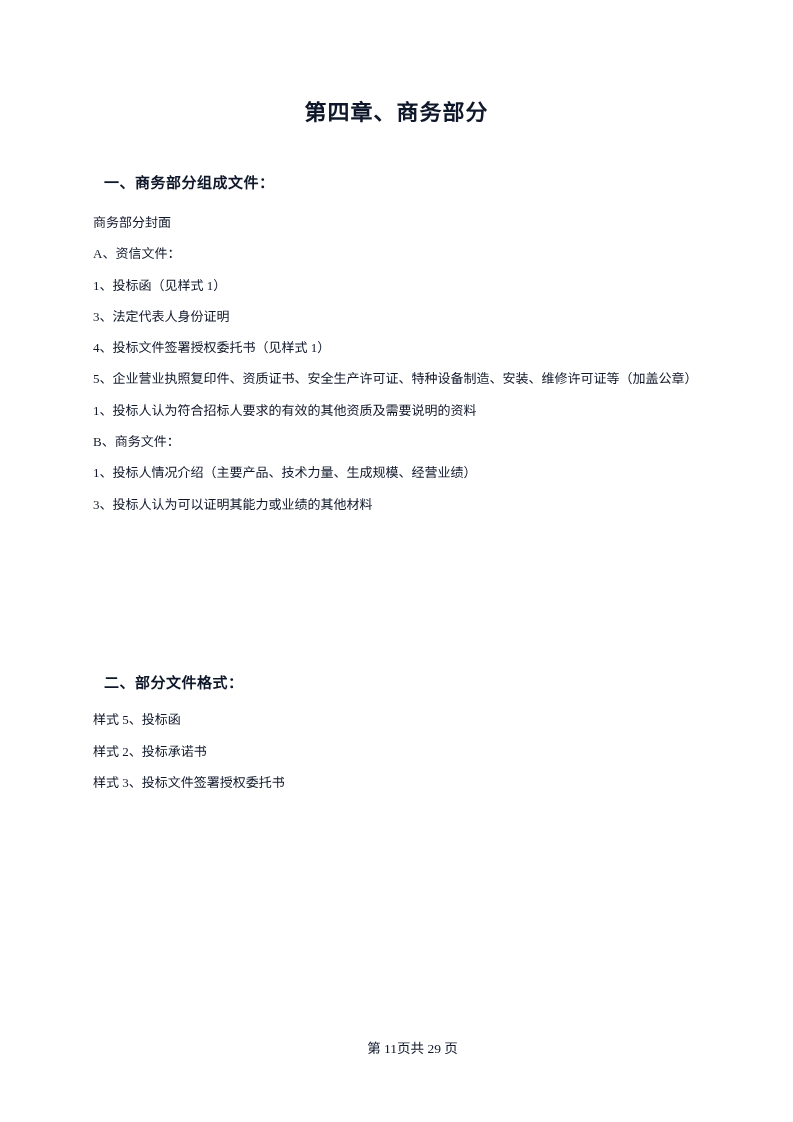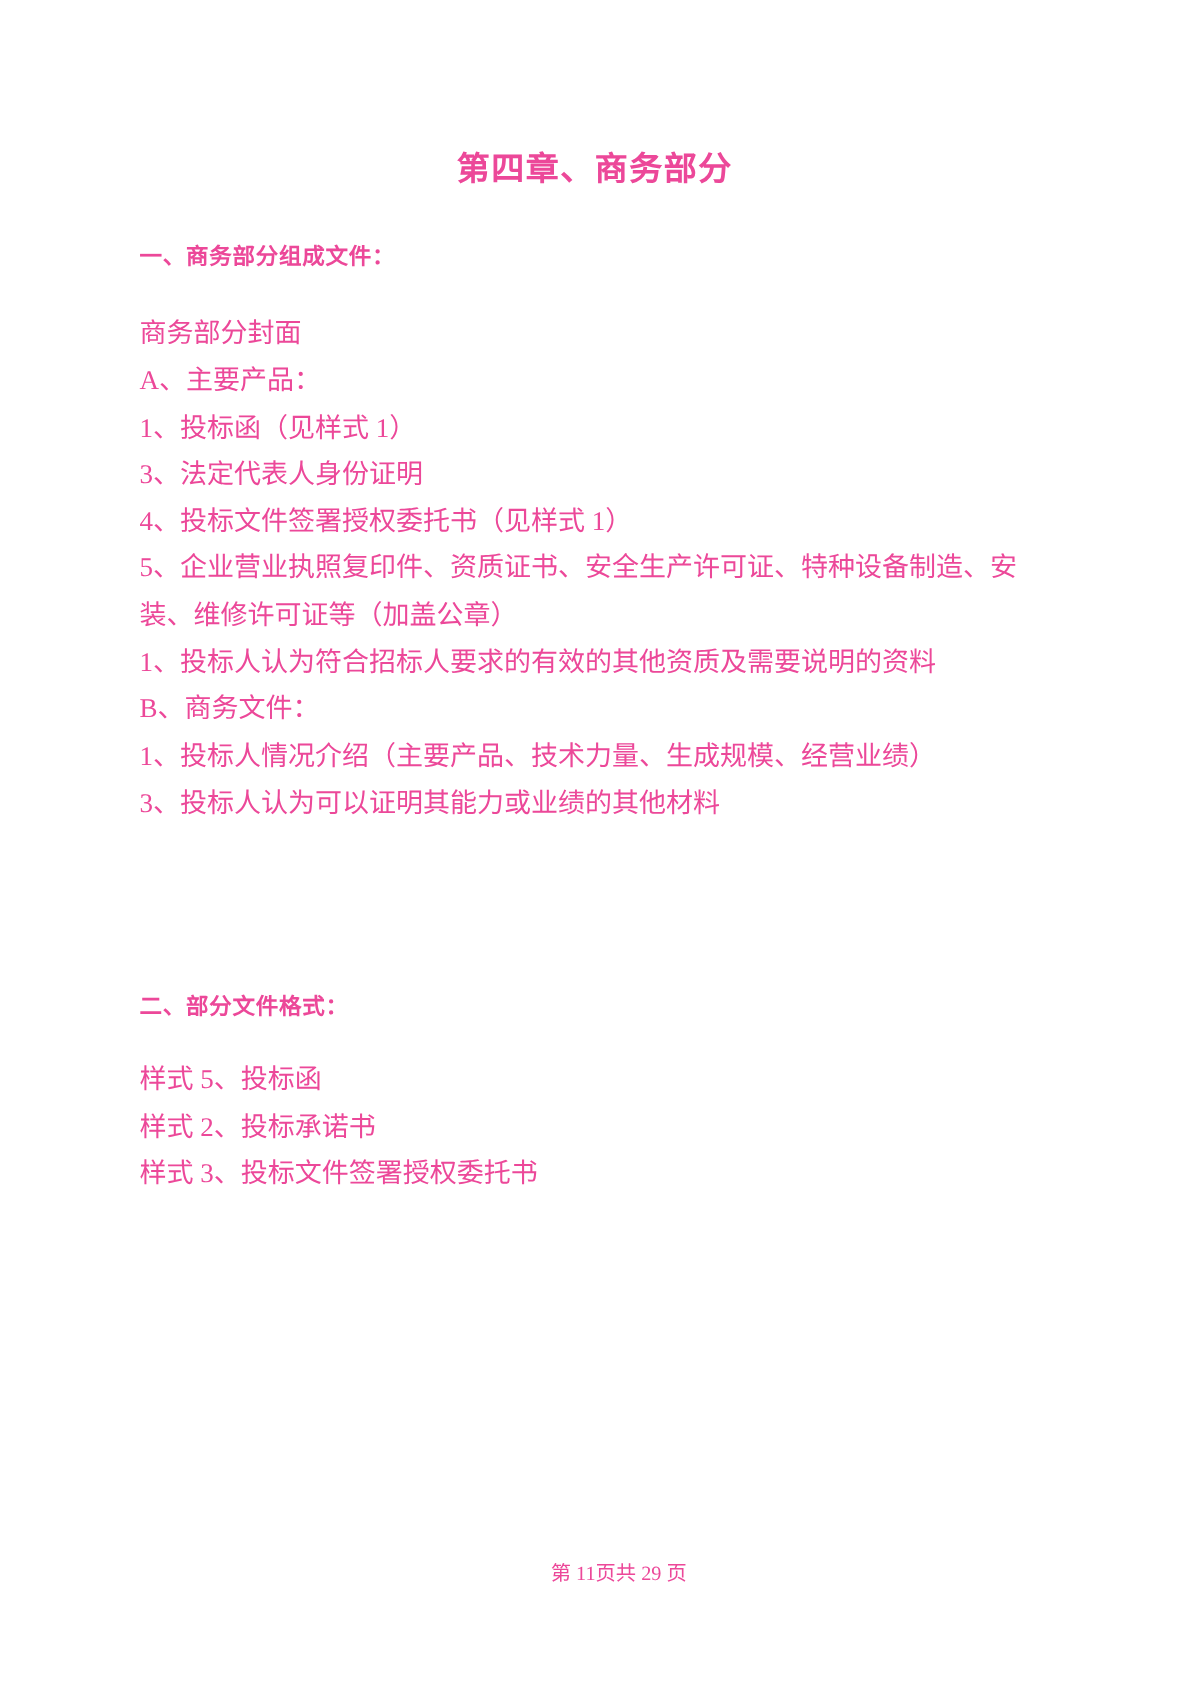--- a/index.html
+++ b/index.html
@@ -5,21 +5,21 @@
   html, body {
     margin: 0;
     padding: 0;
     background: #ffffff;
   }
   .page {
     position: relative;
     width: 793px;
     height: 1122px;
     background: #ffffff;
-    color: #ec4899;
+    color: #0f172a;
     font-family: "Liberation Serif", "DejaVu Serif", serif;
     overflow: hidden;
   }
   .doc-title {
     position: absolute;
     top: 97px;
     left: 0;
     width: 793px;
     text-align: center;
     font-size: 22px;
@@ -30,27 +30,27 @@
   }
   .content {
     position: absolute;
     left: 93px;
     width: 612px;
   }
   .section-heading {
     font-size: 15px;
     font-weight: 700;
     line-height: 31px;
-    margin: 0;
+    margin: 11px;
     letter-spacing: 0.5px;
   }
   .heading-1 { top: 157px; }
   .heading-2 { top: 657px; }
   .body-list {
-    font-size: 18px;
+    font-size: 13px;
     line-height: 31.3px;
   }
   .body-list p {
     margin: 0;
     word-break: normal;
     overflow-wrap: break-word;
   }
   .list-1 { top: 207px; }
   .list-2 { top: 704px; line-height: 31.5px; }
   .page-footer {
@@ -67,21 +67,21 @@
 <body>
 
 <div class="page">
 
   <h1 class="doc-title">第四章、商务部分</h1>
 
   <h2 class="content section-heading heading-1">一、商务部分组成文件：</h2>
 
   <div class="content body-list list-1">
     <p>商务部分封面</p>
-    <p>A、主要产品：</p>
+    <p>A、资信文件：</p>
     <p>1、投标函（见样式 1）</p>
     <p>3、法定代表人身份证明</p>
     <p>4、投标文件签署授权委托书（见样式 1）</p>
     <p>5、企业营业执照复印件、资质证书、安全生产许可证、特种设备制造、安装、维修许可证等（加盖公章）</p>
     <p>1、投标人认为符合招标人要求的有效的其他资质及需要说明的资料</p>
     <p>B、商务文件：</p>
     <p>1、投标人情况介绍（主要产品、技术力量、生成规模、经营业绩）</p>
     <p>3、投标人认为可以证明其能力或业绩的其他材料</p>
   </div>
 

